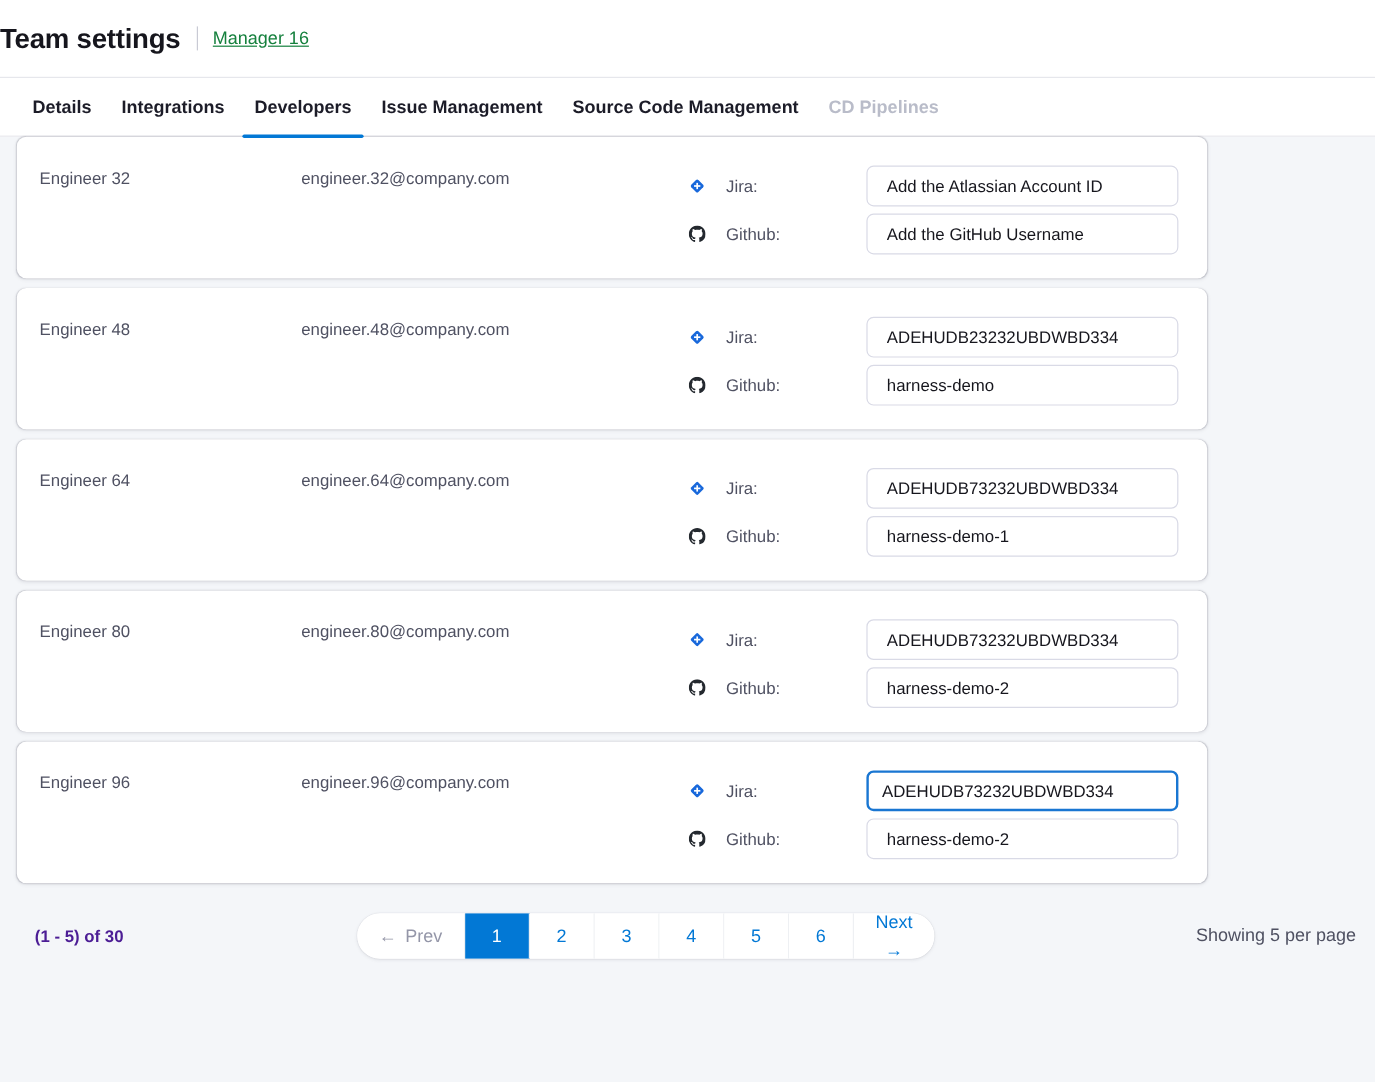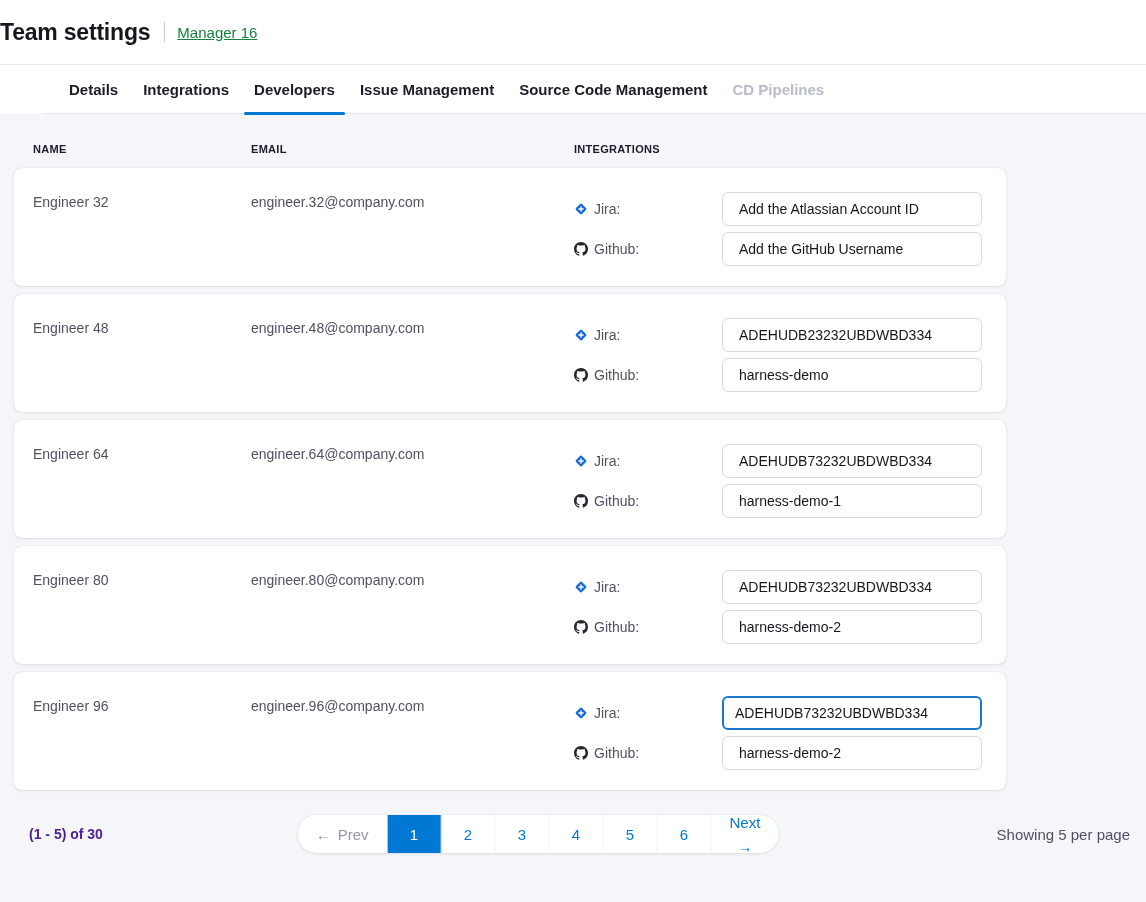--- a/index.html
+++ b/index.html
@@ -5,38 +5,38 @@
   * { margin:0; padding:0; box-sizing:border-box; }
   html,body { width:1146px; height:902px; background:#fff; font-family:"Liberation Sans", sans-serif; color:#1c1c28; }
 
   
   .page-header { height:65px; display:flex; align-items:center; padding-left:0; background:#fff; border-bottom:1px solid #e6e7ec; }
   .page-title { font-size:23px; font-weight:700; letter-spacing:-.2px; color:#16161d; }
   .title-sep { width:1px; height:20px; background:#c9cad4; margin:0 12px 0 14px; }
   .page-subtitle { font-size:15px; color:#15803d;text-decoration:underline; }
 
   
-  .tabbar { height:49px; display:flex; align-items:center; padding-left:17px; gap:5px; background:#fff; border-bottom:1px solid #e6e7ec;margin-left:42px; }
+  .tabbar { height:49px; display:flex; align-items:center; padding-left:17px; gap:5px; background:#fff; border-bottom:1px solid #e6e7ec; }
   .tab { position:relative; height:49px; display:flex; align-items:center; padding:0 10px; font-size:15px; font-weight:600; color:#1c1c28; cursor:pointer; white-space:nowrap; }
   .tab.active .tab-underline { position:absolute; left:0; right:0; bottom:-1px; height:3px; background:#0278d5; border-radius:2px; }
   .tab.disabled { color:#b9bcc9; cursor:default; }
 
   
   .content { background:#f4f6f9; min-height:788px; padding-bottom:30px; }
   .grid-cols { display:grid; grid-template-columns:218px 323px 1fr; }
   .table-head { padding:29px 24px 13px 33px; }
   .col-label { font-size:11px; font-weight:700; letter-spacing:.3px; color:#1c1c28; }
 
   .card { width:992px; margin:0 auto 8px 14px; height:118px; background:#fff; border-radius:8px;
           box-shadow:0 0 1px rgba(40,41,61,.2), 0 1px 3px rgba(96,97,112,.12);
           padding:0 24px 0 19px; }
   .cell-name, .cell-email { padding-top:26px; font-size:14px; color:#4f5162; }
   .cell-integrations { padding-top:24px; display:flex; flex-direction:column; gap:6px; }
   .int-row { display:flex; align-items:center; height:34px; }
-  .int-label { width:148px; display:flex; align-items:center; gap:6px; font-size:14px; color:#4f5162; }
+  .int-label { width:148px; display:flex; align-items:center; gap:17px; font-size:14px; color:#4f5162; }
   .int-label svg { display:block; }
   .int-input { flex:1; max-width:384px; height:34px; border:1px solid #d9dae6; border-radius:6px;
                padding:0 16px; font-size:14px; color:#16161d; background:#fff; outline:none;
                font-family:"Liberation Sans", sans-serif; }
   .int-input.focused, .int-input:focus { border:2px solid #1976d2; padding:0 11px; }
 
   
   .footer { position:relative; height:38px; margin-top:25px; }
   .range-text { position:absolute; left:14px; top:50%; transform:translateY(-50%); font-size:14px; font-weight:600; color:#4c1d95;margin-left:15px; }
   .per-page-text { position:absolute; right:16px; top:50%; transform:translateY(-50%); font-size:15px; color:#4f5162; }
@@ -78,25 +78,20 @@
   <div class="tab">
       <span>Source Code Management</span>
     </div>
   <div class="tab disabled">
       <span>CD Pipelines</span>
     </div>
 </div>
 
 <div class="content">
 
-  <div class="grid-cols table-head">
-    <span class="col-label">NAME</span>
-    <span class="col-label">EMAIL</span>
-    <span class="col-label">INTEGRATIONS</span>
-  </div>
 
   <div class="card grid-cols">
     <div class="cell-name">Engineer 32</div>
     <div class="cell-email">engineer.32@company.com</div>
     <div class="cell-integrations">
       <div class="int-row">
         <span class="int-label">
             <span>
               <svg width="14" height="14" viewBox="0 0 16 16">
                 <rect x="3.2" y="3.2" width="9.6" height="9.6" rx="1.6" transform="rotate(45 8 8)" fill="#1868db"></rect>

